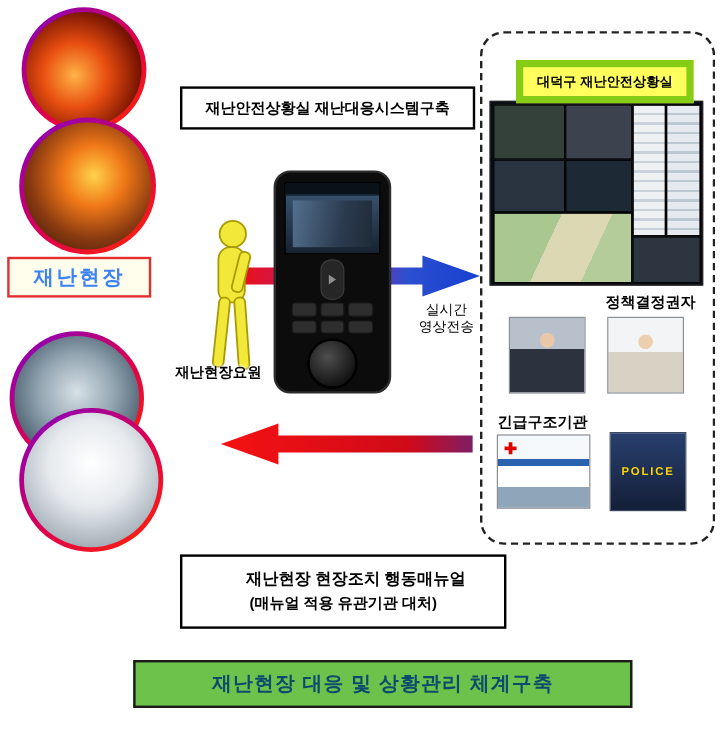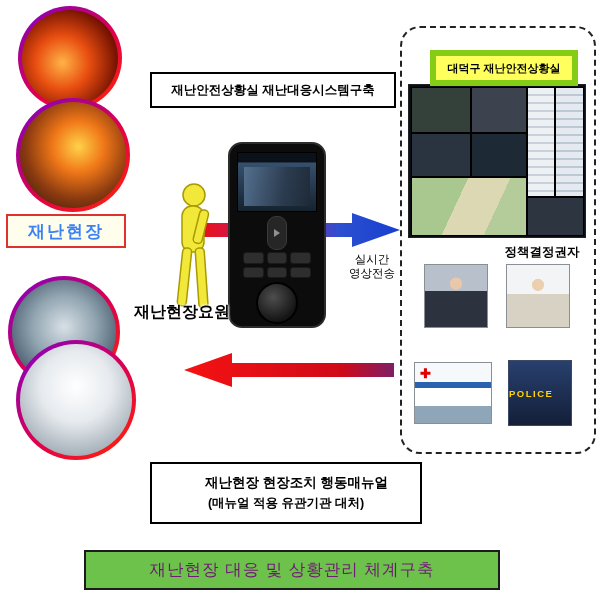--- a/index.html
+++ b/index.html
@@ -27,21 +27,21 @@
     display:flex; align-items:center; justify-content:center; z-index:3;
   }
   .top-box {
     position:absolute; left:150px; top:72px; width:242px; height:32px;
     background:#fff; border:2px solid #000; color:#000;
     font-weight:bold; font-size:12.5px;
     display:flex; align-items:center; justify-content:center; z-index:3;
   }
   .agent-label {
     position:absolute; left:126px; top:302px; width:112px; text-align:center;
-    color:#000; font-weight:bold; font-size:16px; z-index:6;
+    color:#000; font-weight:bold; font-size:12px; z-index:6;
     text-shadow:0 0 3px #fff, 0 0 3px #fff, 0 0 2px #fff;
   }
   .person { position:absolute; left:158px; top:182px; width:64px; height:132px; z-index:4; }
 
   
   .phone { position:absolute; left:228px; top:142px; width:94px; height:182px;
            background:#0c0c0c; border:2px solid #2c2c2c; border-radius:14px; z-index:5; }
   .phone-screen { position:absolute; left:7px; top:8px; right:7px; height:58px;
                   background:linear-gradient(#3c5a7a,#16222e); border:1px solid #000; }
   .phone-statusbar { height:9px; background:#0a1118; border-bottom:1px solid #223244; }
@@ -101,32 +101,32 @@
            background:radial-gradient(circle at 50% 30%, #e8c8a8 11%, rgba(0,0,0,0) 12%),
                       linear-gradient(#b8c0cc 0 42%, #2c323e 42%); }
   .woman { left:506px; top:264px; width:62px; height:62px;
            background:radial-gradient(circle at 50% 32%, #eccfae 11%, rgba(0,0,0,0) 12%),
                       linear-gradient(#f2f4f6 0 46%, #d8d2c4 46%); }
   .ambulance { left:414px; top:362px; width:76px; height:60px;
                background:linear-gradient(#f6f9fb 0 32%, #2a62b0 32% 42%, #ffffff 42% 72%, #8fa6b8 72%); }
   .amb-cross { position:absolute; left:5px; top:3px; color:#e00000; font-size:13px; font-weight:bold; }
   .police { left:508px; top:360px; width:62px; height:64px;
             background:linear-gradient(#28406e, #141f38); border-color:#3a4a66;
-            display:flex; align-items:center; 
+            display:flex; align-items:center; justify-content:center;
             color:#ffd400; font-weight:bold; font-size:9.5px; letter-spacing:1.5px; }
 
   .manual-box { position:absolute; left:150px; top:462px; width:268px; height:58px;
                 background:#fff; border:2px solid #000; color:#000; z-index:3;
                 display:flex; flex-direction:column; align-items:center; justify-content:center; gap:3px; }
   .manual-box .l1 { font-weight:bold; font-size:13.5px;margin-left:21px; }
   .manual-box .l2 { font-weight:bold; font-size:12.5px; }
 
-  .banner { position:absolute; left:84px; top:550px; width:412px; height:36px;
-            background:#6cc24a; border:2px solid #1c1c1c; color:#701a75;
-            font-weight:normal; font-size:16.5px; letter-spacing:1px;
+  .banner { position:absolute; left:111px; top:550px; width:412px; height:36px;
+            background:#6cc24a; border:2px solid #1c1c1c; color:#0c4a6e;
+            font-weight:bold; font-size:16.5px; letter-spacing:1px;
             display:flex; align-items:center; justify-content:center; z-index:3; }
 </style>
 </head>
 <body>
 
 <div class="canvas">
 
   <div class="circ c1">
       <div></div>
     </div>
@@ -212,20 +212,21 @@
     <div class="mc m5"></div>
     <div class="mc m6"></div>
     <div class="mc m7"></div>
     <div class="mc m8"></div>
   </div>
 
   <span class="grp-label gr1">정책결정권자</span>
   <div class="photo-rect man"></div>
   <div class="photo-rect woman"></div>
 
+  <span class="grp-label gl2">긴급구조기관</span>
   <span class="grp-label gr2">유관기관</span>
   <div class="photo-rect ambulance">
     <span class="amb-cross">✚</span>
   </div>
   <div class="photo-rect police">
     <span>POLICE</span>
   </div>
 
   <div class="manual-box">
     <div class="l1">재난현장 현장조치 행동매뉴얼</div>

